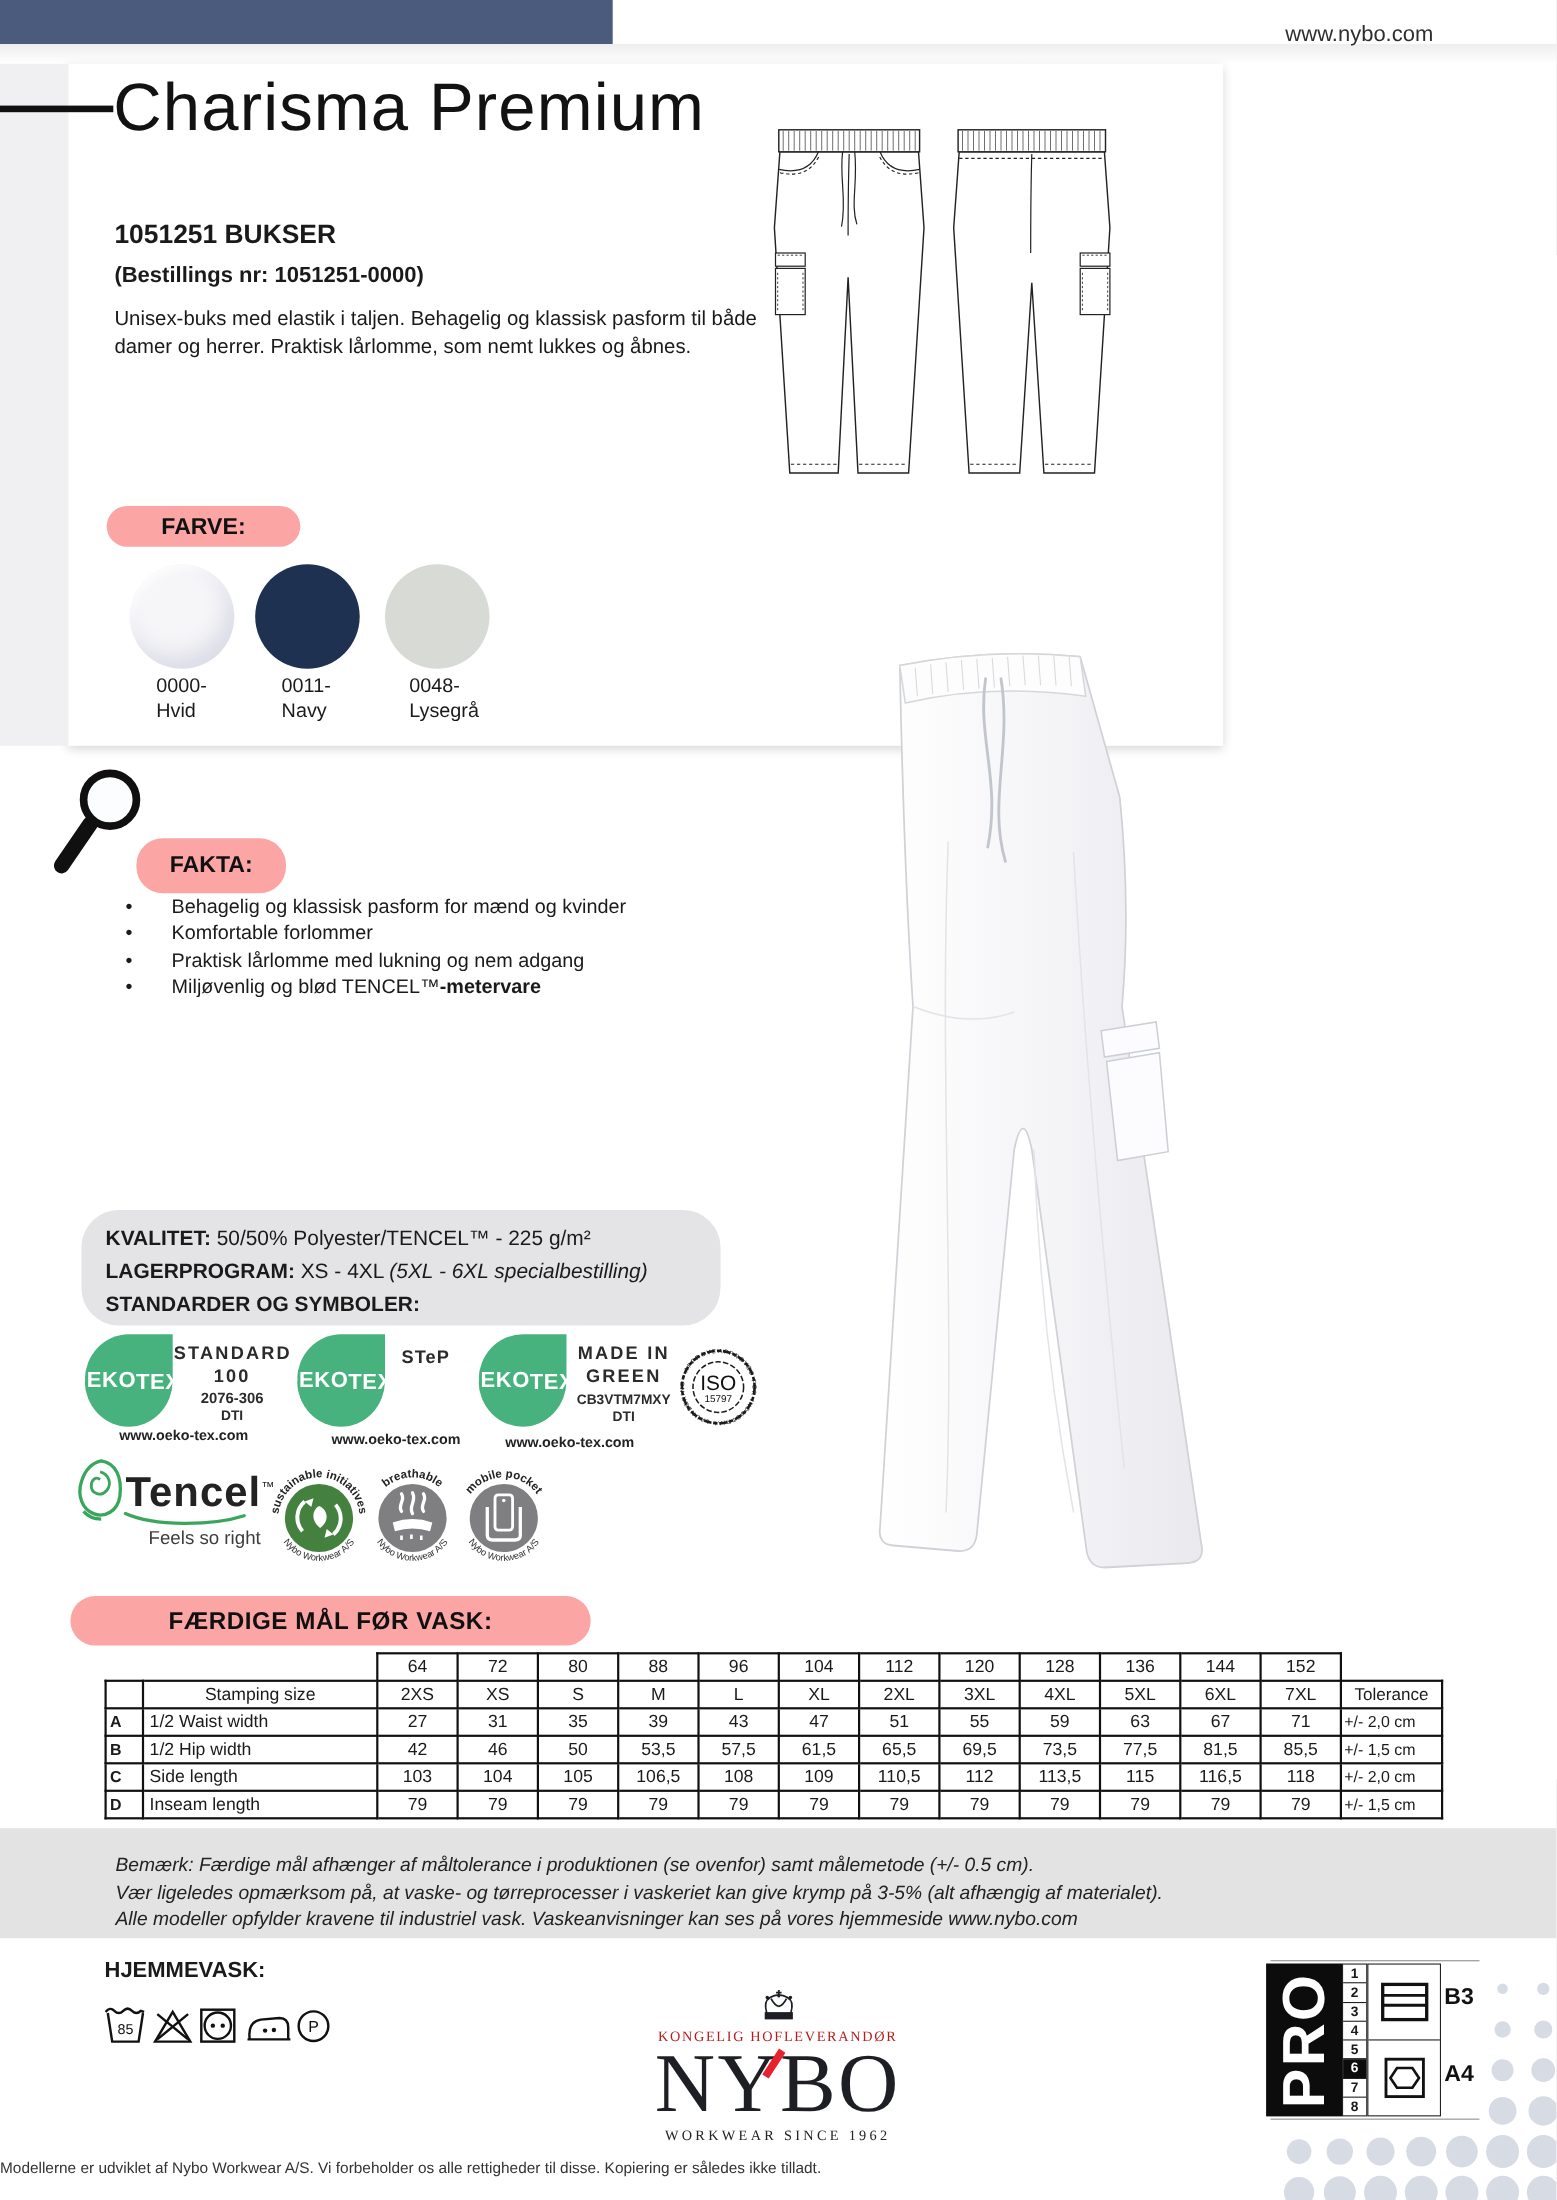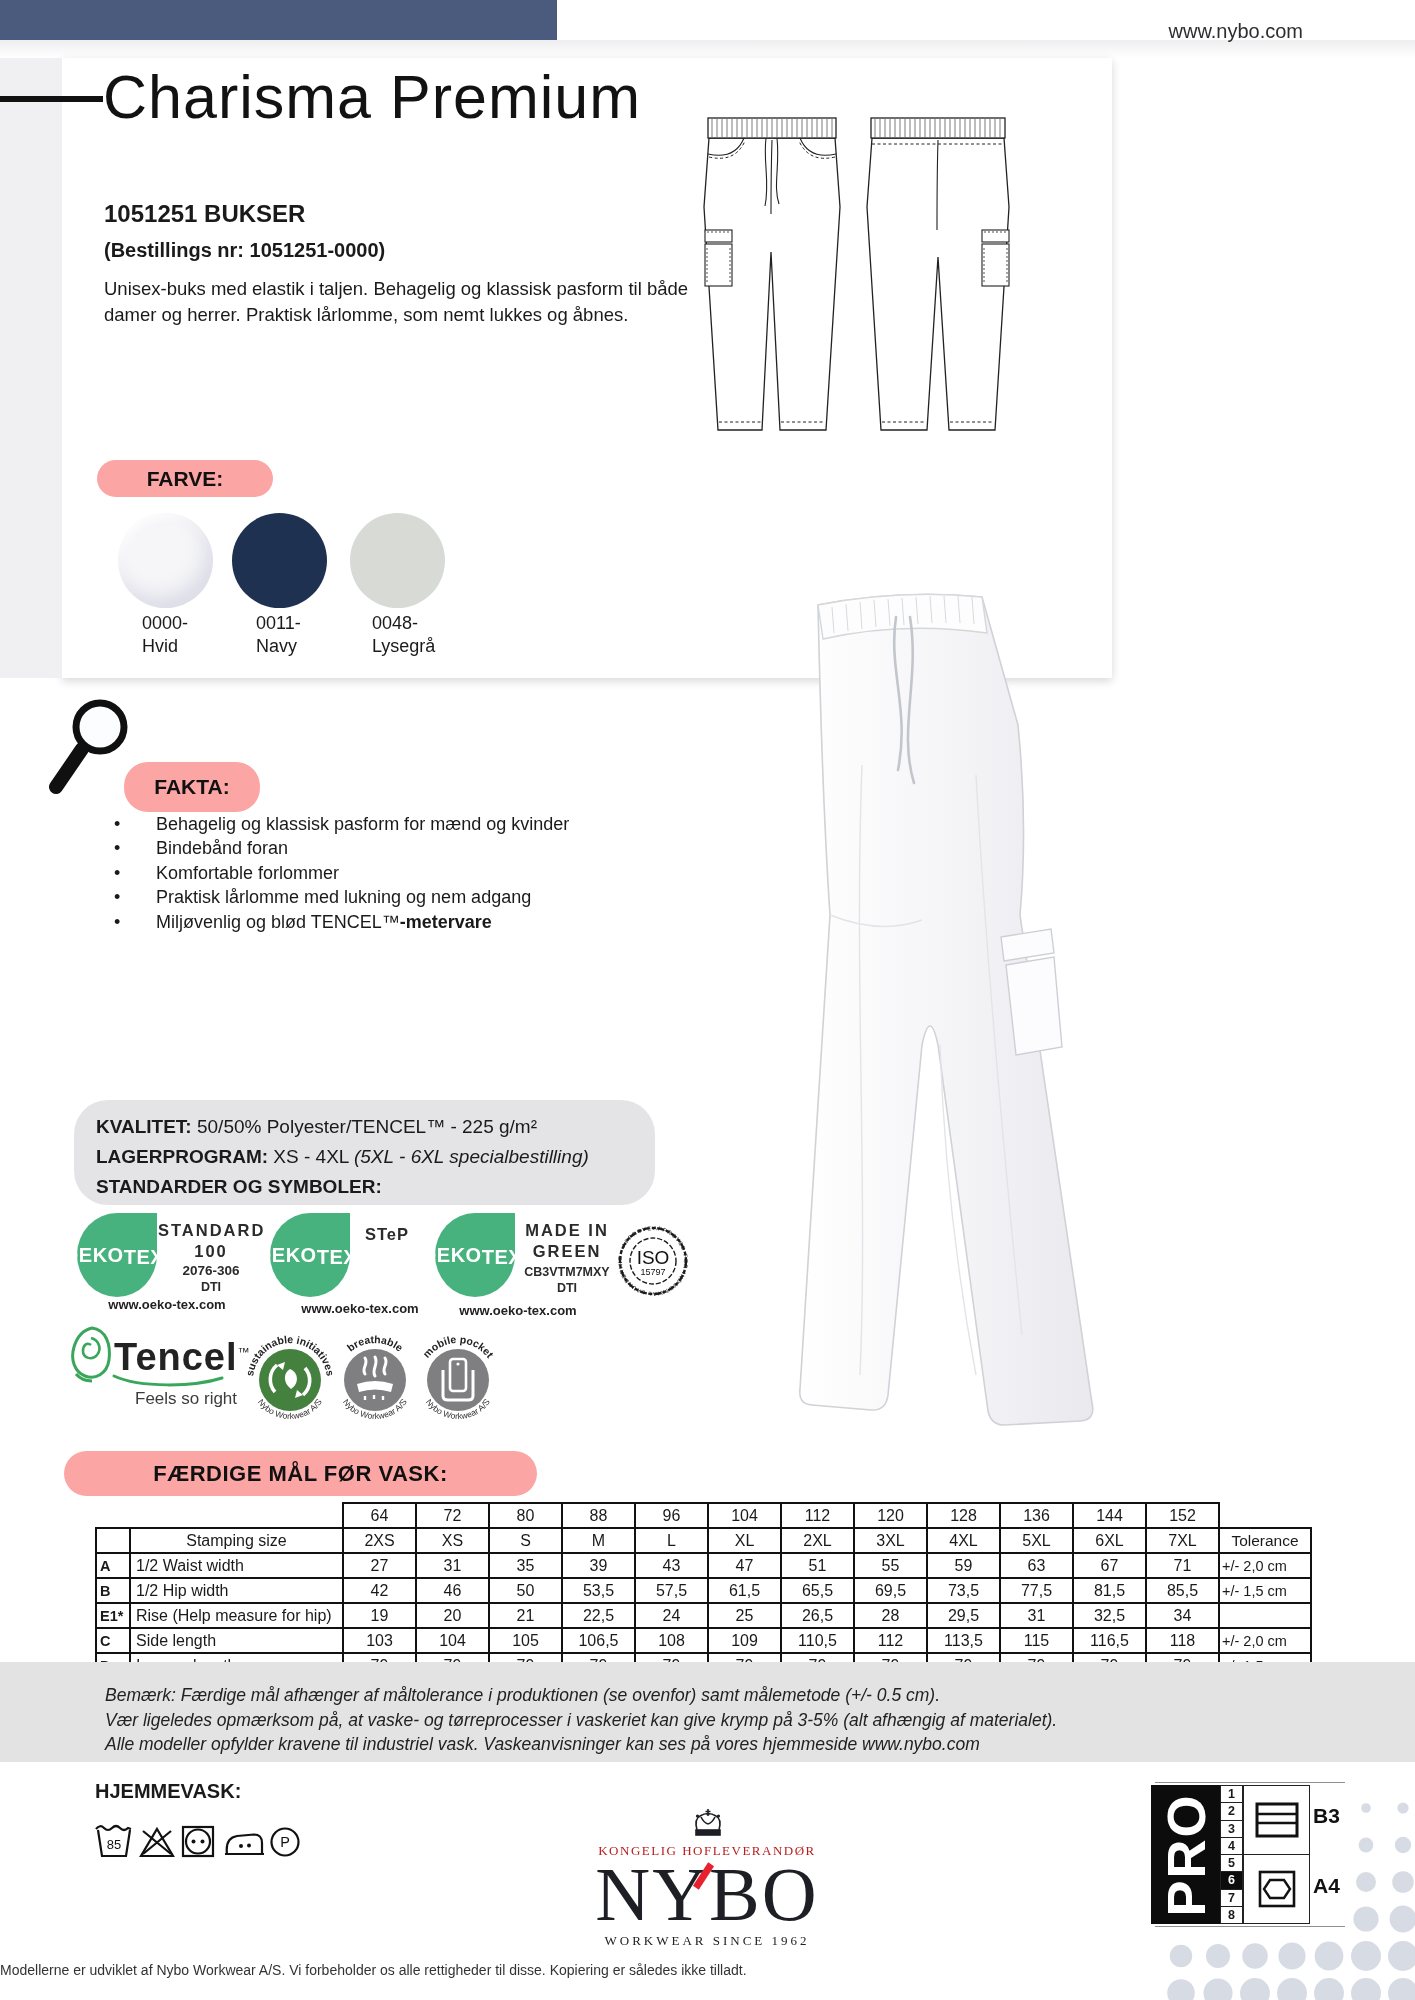--- a/index.html
+++ b/index.html
@@ -178,21 +178,20 @@
     <path d="M28,22 A24,24 0 0 1 52,12" fill="none" stroke="#fff" stroke-width="0"></path>
     <line x1="42" y1="54" x2="16" y2="92" stroke="#101010" stroke-width="14" stroke-linecap="round"></line>
   </svg>
 
   <div class="abs pill faktapill">
     <span>FAKTA:</span>
   </div>
   <div class="abs fakta">
     <ul>
       <li><span>Behagelig og klassisk pasform for mænd og kvinder</span><span class="b"></span></li>
-      <li><span>Bindebånd foran</span><span class="b"></span></li>
       <li><span>Komfortable forlommer</span><span class="b"></span></li>
       <li><span>Praktisk lårlomme med lukning og nem adgang</span><span class="b"></span></li>
       <li><span>Miljøvenlig og blød TENCEL™</span><span class="b">-metervare</span></li>
     </ul>
   </div>
 
   <svg class="abs" style="left:770px;top:575px;" width="345" height="860" viewBox="0 0 345 860">
     <defs>
       <linearGradient id="gpants" x1="0" y1="0" x2="1" y2="0">
         <stop offset="0" stop-color="#ffffff"></stop>
@@ -417,37 +416,20 @@
           <td class="c">61,5</td>
           <td class="c">65,5</td>
           <td class="c">69,5</td>
           <td class="c">73,5</td>
           <td class="c">77,5</td>
           <td class="c">81,5</td>
           <td class="c">85,5</td>
           <td class="tol">+/- 1,5 cm</td>
         </tr>
         <tr>
-          <td class="key">E1*</td>
-          <td class="lbl">Rise (Help measure for hip)</td>
-          <td class="c">19</td>
-          <td class="c">20</td>
-          <td class="c">21</td>
-          <td class="c">22,5</td>
-          <td class="c">24</td>
-          <td class="c">25</td>
-          <td class="c">26,5</td>
-          <td class="c">28</td>
-          <td class="c">29,5</td>
-          <td class="c">31</td>
-          <td class="c">32,5</td>
-          <td class="c">34</td>
-          <td class="tol"></td>
-        </tr>
-        <tr>
           <td class="key">C</td>
           <td class="lbl">Side length</td>
           <td class="c">103</td>
           <td class="c">104</td>
           <td class="c">105</td>
           <td class="c">106,5</td>
           <td class="c">108</td>
           <td class="c">109</td>
           <td class="c">110,5</td>
           <td class="c">112</td>

